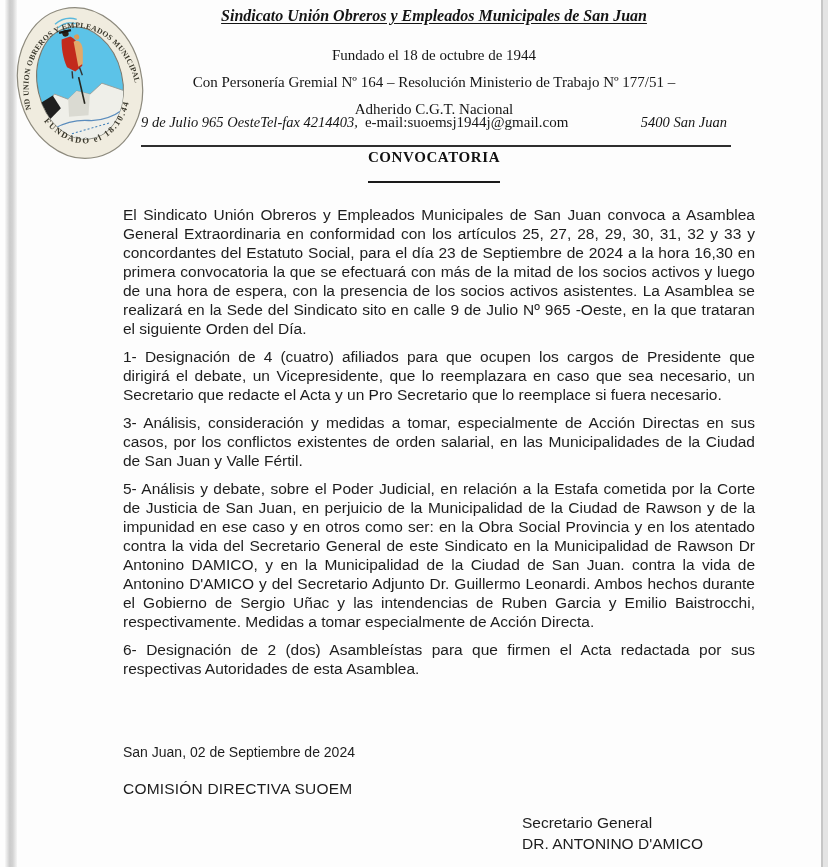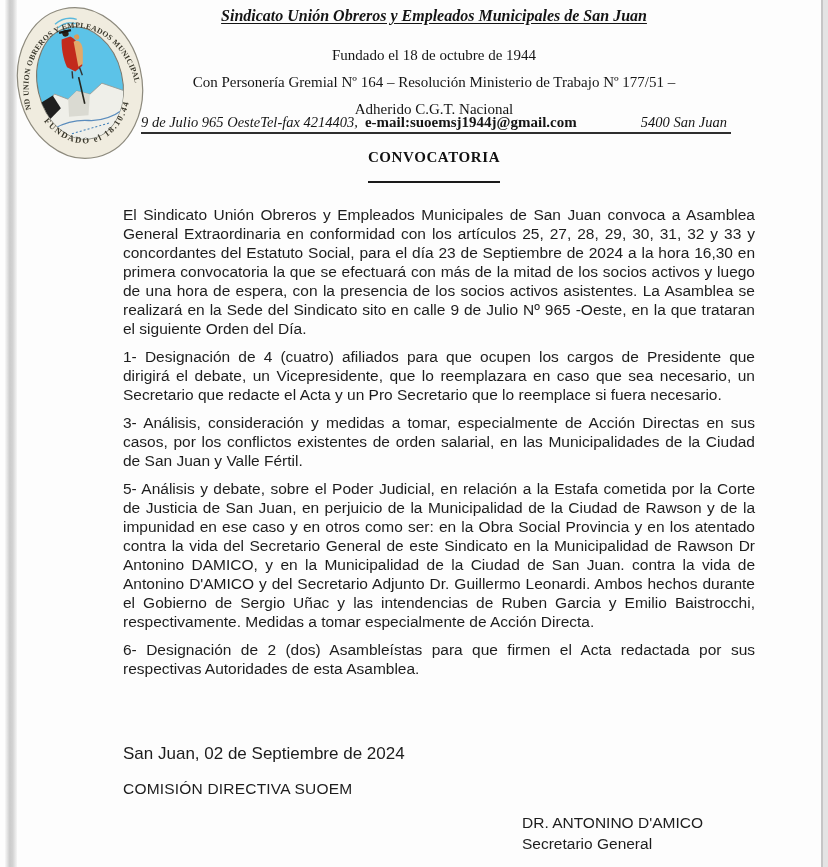--- a/index.html
+++ b/index.html
@@ -28,40 +28,40 @@
     font-family:"Liberation Serif", serif; font-size:16px; line-height:19px;
     font-weight:bold; font-style:italic; text-decoration:underline; text-underline-offset:2px;
   }
   .hline { font-family:"Liberation Serif", serif; font-size:15px; line-height:19px; }
   .hline.l1 { margin-top:21px; }
   .hline.l2 { margin-top:8px; }
   .hline.l3 { margin-top:8px; }
   .address {
     position:absolute; left:141px; top:114px; width:590px;
     display:flex; align-items:baseline;
-    border-bottom:2px solid #2e2e2e; padding-bottom:1px;
+    border-bottom:2px solid #2e2e2e; padding-bottom:14px;
     font-family:"Liberation Serif", serif; color:#151515;
   }
   .addr-street { font-style:italic; font-size:14.5px; }
-  .addr-email  { font-weight:bold; font-size:15px; margin-left:7px; }
+  .addr-email  { font-weight:normal; font-size:15px; margin-left:7px; }
   .addr-city   { font-style:italic; font-size:14.5px; margin-left:auto; margin-right:4px; }
   .heading-wrap { position:absolute; left:40px; top:148px; width:788px; text-align:center; }
   .heading-wrap span {
     font-family:"Liberation Serif", serif; font-weight:bold; font-size:15px;
     letter-spacing:0.6px; color:#111;
     border-bottom:2px solid #1a1a1a; padding-bottom:16px;
   }
   
   .doc-body {
     position:absolute; left:123px; top:196px; width:632px;
     font-size:15.5px; line-height:19px;
   }
   .doc-body p { text-align:justify;margin-top:9px; }
   
-  .date-line { position:absolute; left:123px; top:744px; font-size:17px; }
+  .date-line { position:absolute; left:123px; top:744px; font-size:14px; }
   .committee { position:absolute; left:123px; top:780px; font-size:15.5px; letter-spacing:0.2px; }
   .signature { position:absolute; left:522px; top:812px; font-size:15.5px; line-height:21px; }
 </style>
 </head>
 <body>
 
 <div class="edge-left"></div>
 <div class="edge-right"></div>
 
 <div class="logo">
@@ -123,15 +123,15 @@
   <p>El Sindicato Unión Obreros y Empleados Municipales de San Juan convoca a Asamblea General Extraordinaria en conformidad con los artículos 25, 27, 28, 29, 30, 31, 32 y 33 y concordantes del Estatuto Social, para el día 23 de Septiembre de 2024 a la hora 16,30 en primera convocatoria la que se efectuará con más de la mitad de los socios activos y luego de una hora de espera, con la presencia de los socios activos asistentes. La Asamblea se realizará en la Sede del Sindicato sito en calle 9 de Julio Nº 965 -Oeste, en la que trataran el siguiente Orden del Día.</p>
   <p>1- Designación de 4 (cuatro) afiliados para que ocupen los cargos de Presidente que dirigirá el debate, un Vicepresidente, que lo reemplazara en caso que sea necesario, un Secretario que redacte el Acta y un Pro Secretario que lo reemplace si fuera necesario.</p>
   <p>3- Análisis, consideración y medidas a tomar, especialmente de Acción Directas en sus casos, por los conflictos existentes de orden salarial, en las Municipalidades de la Ciudad de San Juan y Valle Fértil.</p>
   <p>5- Análisis y debate, sobre el Poder Judicial, en relación a la Estafa cometida por la Corte de Justicia de San Juan, en perjuicio de la Municipalidad de la Ciudad de Rawson y de la impunidad en ese caso y en otros como ser: en la Obra Social Provincia y en los atentado contra la vida del Secretario General de este Sindicato en la Municipalidad de Rawson Dr Antonino DAMICO, y en la Municipalidad de la Ciudad de San Juan. contra la vida de Antonino D'AMICO y del Secretario Adjunto Dr. Guillermo Leonardi. Ambos hechos durante el Gobierno de Sergio Uñac y las intendencias de Ruben Garcia y Emilio Baistrocchi, respectivamente. Medidas a tomar especialmente de Acción Directa.</p>
   <p>6- Designación de 2 (dos) Asambleístas para que firmen el Acta redactada por sus respectivas Autoridades de esta Asamblea.</p>
 </div>
 
 <div class="date-line">San Juan, 02 de Septiembre de 2024</div>
 <div class="committee">COMISIÓN DIRECTIVA SUOEM</div>
 <div class="signature">
+  <div>Secretario General</div>
   <div>DR. ANTONINO D'AMICO</div>
-  <div>Secretario General</div>
 </div>
 
 </body></html>

